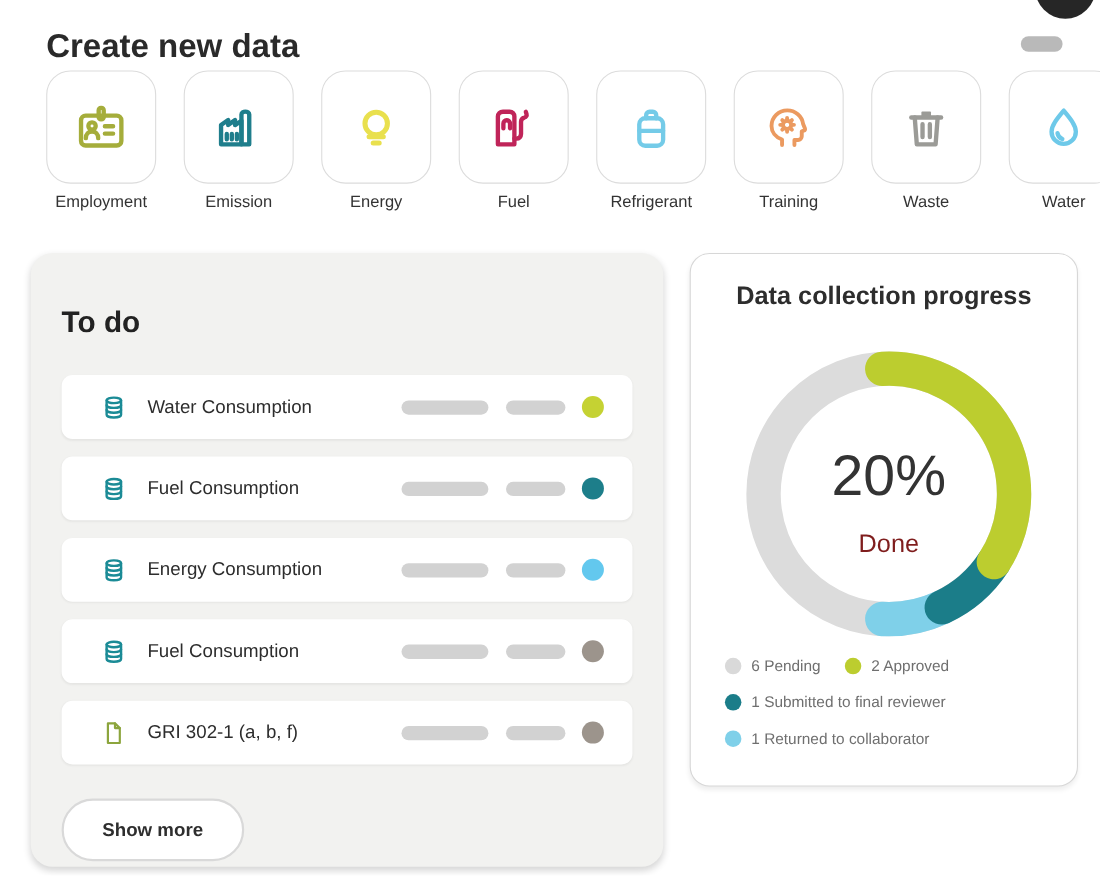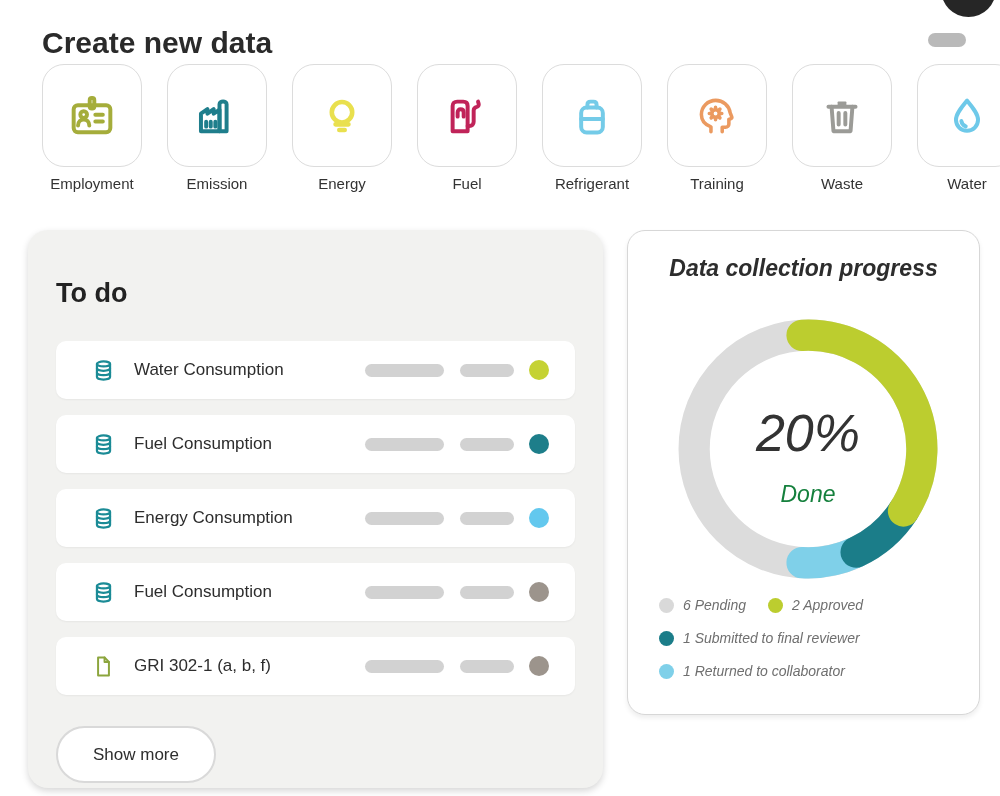--- a/index.html
+++ b/index.html
@@ -26,33 +26,33 @@
   .todo-card{height:58px;background:#fff;border-radius:10px;display:flex;align-items:center;
              padding:0 26px 0 35px;box-shadow:0 1px 2px rgba(0,0,0,.05);cursor:pointer;}
   .row-icon{width:25px;height:25px;flex:0 0 auto;}
   .row-icon svg{width:100%;height:100%;display:block;}
   .todo-label{margin-left:18px;font-size:17px;font-weight:500;color:#2d2d2d;white-space:nowrap;}
   .pill{height:13px;border-radius:7px;background:#d2d2d2;flex:0 0 auto;}
   .pill-1{width:79px;margin-left:auto;}
   .pill-2{width:54px;margin-left:16px;}
   .status-dot{width:20px;height:20px;border-radius:50%;margin-left:15px;flex:0 0 auto;}
   .show-more{margin-top:31px;height:57px;padding:0 35px;border-radius:29px;background:#fff;
-             border:2px solid #d9d9d9;font-size:17px;font-weight:400;color:#2e2e2e;
+             border:2px solid #d9d9d9;font-size:17px;font-weight:700;color:#2e2e2e;
              font-family:inherit;cursor:pointer;}
 
   .progress-panel{position:absolute;left:627px;top:230px;width:353px;height:485px;background:#fff;
                   border:1.5px solid #d7d7d7;border-radius:18px;box-sizing:border-box;
-                  box-shadow:0 3px 5px rgba(0,0,0,.07);font-style:italic;}
+                  box-shadow:0 3px 5px rgba(0,0,0,.07);}
   .progress-title{margin-top:24px;text-align:center;font-size:23px;font-weight:700;color:#2d2d2d;}
   .donut-wrap{position:absolute;left:48px;top:86px;width:264px;height:264px;}
   .donut-wrap svg{width:100%;height:100%;display:block;}
   .donut-center{position:absolute;inset:0;display:flex;flex-direction:column;align-items:center;
                 justify-content:center;padding-top:16px;box-sizing:border-box;pointer-events:none;}
   .donut-value{font-size:52px;font-weight:500;color:#333;line-height:1;}
-  .donut-label{margin-top:22px;font-size:23px;color:#15803d;}
+  .donut-label{margin-top:22px;font-size:23px;color:#7f1d1d;}
   .legend{position:absolute;left:31px;top:366px;display:flex;flex-direction:column;gap:17px;
           font-size:14px;color:#6f6f6f;}
   .legend-row{display:flex;gap:22px;}
   .legend-item{display:flex;align-items:center;gap:9px;white-space:nowrap;}
   .legend-dot{width:15px;height:15px;border-radius:50%;flex:0 0 auto;}
 </style>
 </head>
 <body>
 
 <h1 class="page-title">Create new data</h1>

